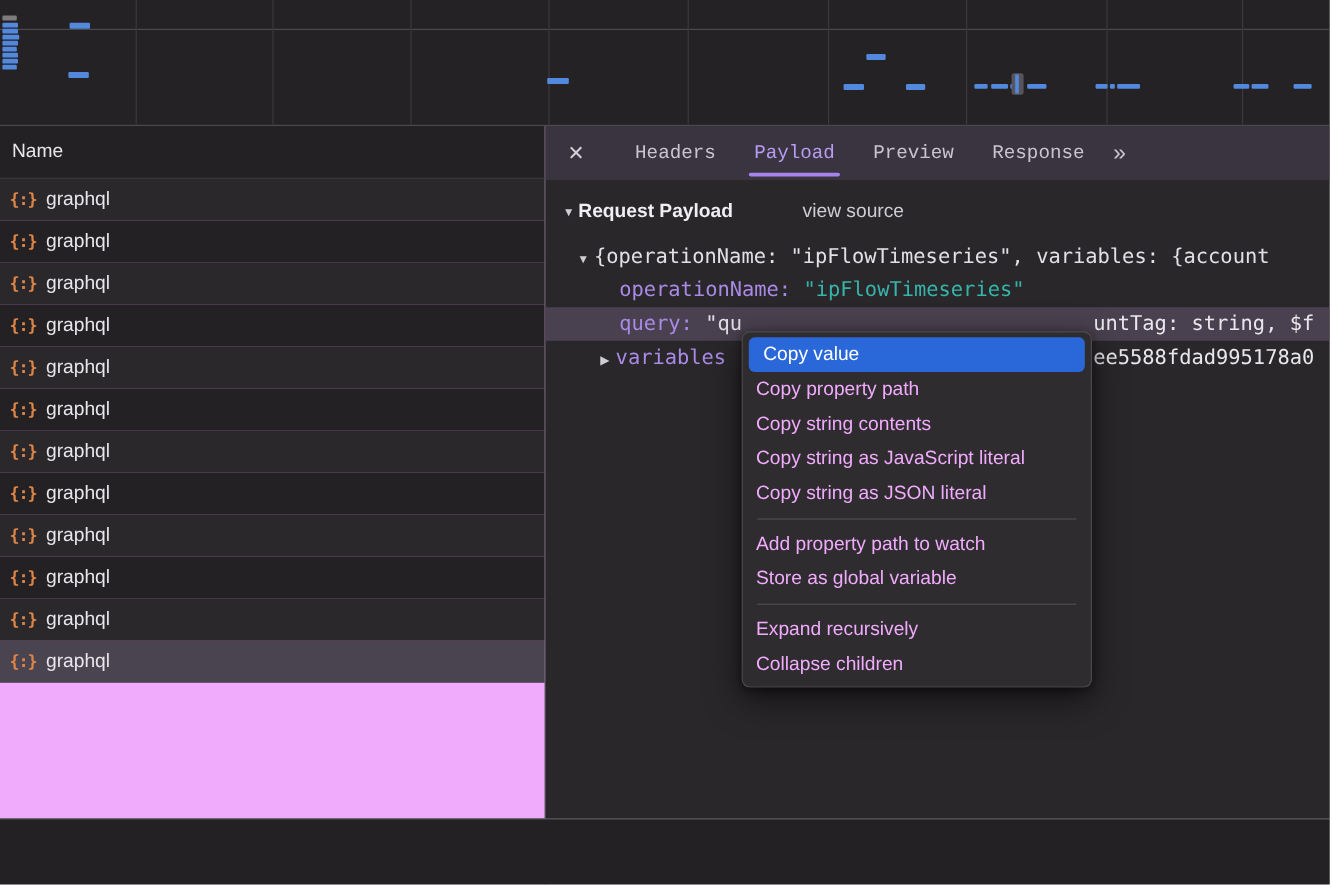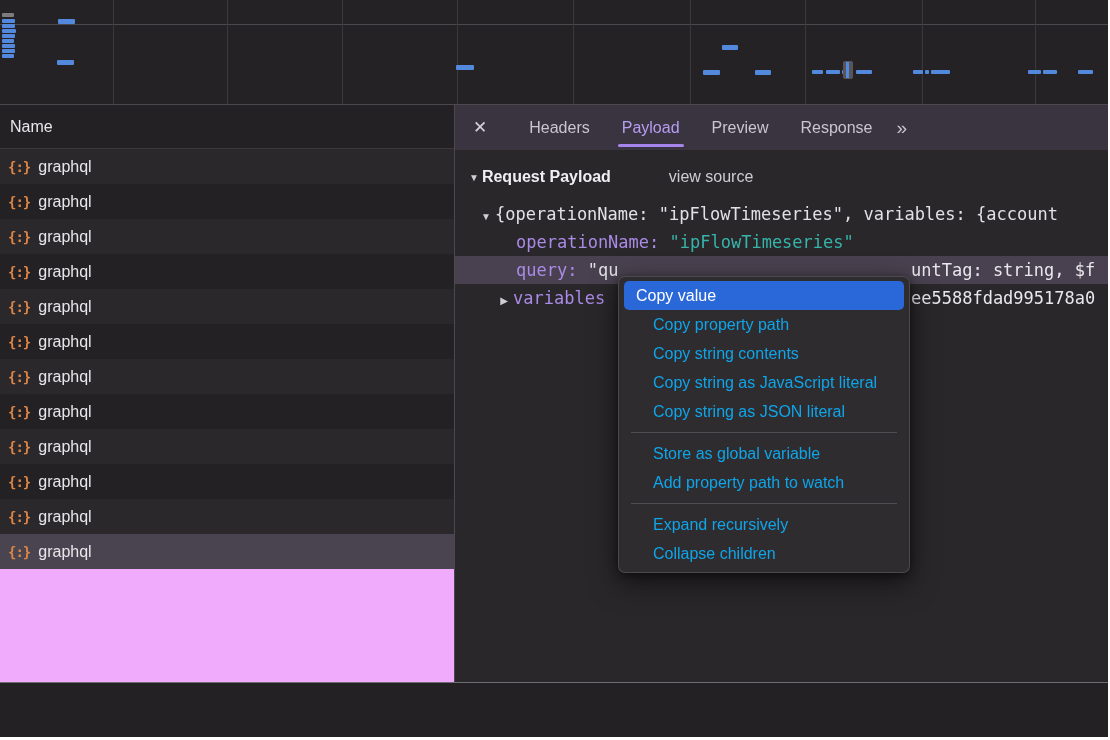--- a/index.html
+++ b/index.html
@@ -25,21 +25,21 @@
   .net-row.odd{background:#2b282c;}
   .net-row.selected{background:#4a4450;}
   .json-icon{color:#dd8546;font-family:"DejaVu Sans Mono",monospace;font-size:14px;font-weight:bold;
              margin-right:8px;letter-spacing:-1px;}
   .net-label{color:#e8e6ea;font-size:16px;}
 
   
   .right-panel{position:absolute;left:455px;top:105px;width:653px;height:577px;background:#2a272a;overflow:hidden;}
   .tab-bar{height:45px;background:#3a3440;display:flex;align-items:center;padding-left:18px;}
   .close-btn{color:#d5d1da;font-size:17px;margin-right:26px;cursor:pointer;}
-  .tab-list{display:flex;height:100%;align-items:flex-start;}
+  .tab-list{display:flex;height:100%;align-items:flex-start;font-family:Liberation Mono, monospace;}
   .tab{height:100%;display:flex;align-items:center;padding:0 16px;color:#c9c5d0;font-size:16px;
        position:relative;cursor:pointer;}
   .tab.active{color:#b79df2;}
   .tab.active::after{content:"";position:absolute;left:12px;right:12px;bottom:3px;height:3px;
                      background:#a585ec;border-radius:2px;}
   .overflow-btn{color:#c9c5d0;font-size:19px;margin-left:8px;letter-spacing:-2px;cursor:pointer;}
 
   .payload-area{position:relative;width:100%;height:100%;}
   .payload-header{display:flex;align-items:center;margin:18px 0 0 14px;}
   .tri{color:#d0ced4;font-size:10px;margin-right:3px;}
@@ -56,21 +56,21 @@
   .key{color:#a98ae6;}
   .str{color:#35b5aa;}
   .plain{color:#e2e0e6;}
   .tree-row.highlight{background:#49414f;}
   .right-frag{position:absolute;left:456px;top:0;color:#e9e7ec;}
 
   
   .context-menu{position:absolute;left:618px;top:276px;width:290px;background:#2f2c30;
                 border:1px solid rgba(255,255,255,0.14);border-radius:7px;padding:4px 0;
                 box-shadow:0 10px 28px rgba(0,0,0,0.55),0 2px 8px rgba(0,0,0,0.4);z-index:20;}
-  .menu-item{height:29px;line-height:29px;padding-left:34px;color:#0ea5e9;font-size:16px;cursor:default;}
+  .menu-item{height:29px;line-height:29px;padding-left:11px;color:#f0abfc;font-size:16px;cursor:default;}
   .menu-item.highlighted{background:#2a68da;color:#ffffff;margin:0 5px;padding-left:12px;border-radius:5px;}
   .menu-sep{height:1px;background:#4f4d51;margin:6px 12px;}
 
   
   .v-divider{position:absolute;left:454px;top:105px;width:1px;height:632px;background:#4b494d;}
   .h-splitter{position:absolute;left:0;top:682px;width:1108px;height:1px;background:#6e6c72;}
   .bottom-strip{position:absolute;left:0;top:683px;width:1108px;height:54px;background:#242124;}
 </style>
 </head>
 <body>
@@ -215,20 +215,20 @@
   <div class="h-splitter"></div>
   <div class="bottom-strip"></div>
 
   <div class="context-menu">
       <div class="menu-item highlighted">Copy value</div>
       <div class="menu-item">Copy property path</div>
       <div class="menu-item">Copy string contents</div>
       <div class="menu-item">Copy string as JavaScript literal</div>
       <div class="menu-item">Copy string as JSON literal</div>
       <div class="menu-sep"></div>
+      <div class="menu-item">Add property path to watch</div>
       <div class="menu-item">Store as global variable</div>
-      <div class="menu-item">Add property path to watch</div>
       <div class="menu-sep"></div>
       <div class="menu-item">Expand recursively</div>
       <div class="menu-item">Collapse children</div>
     </div>
 
 </div>
 
 </body></html>

